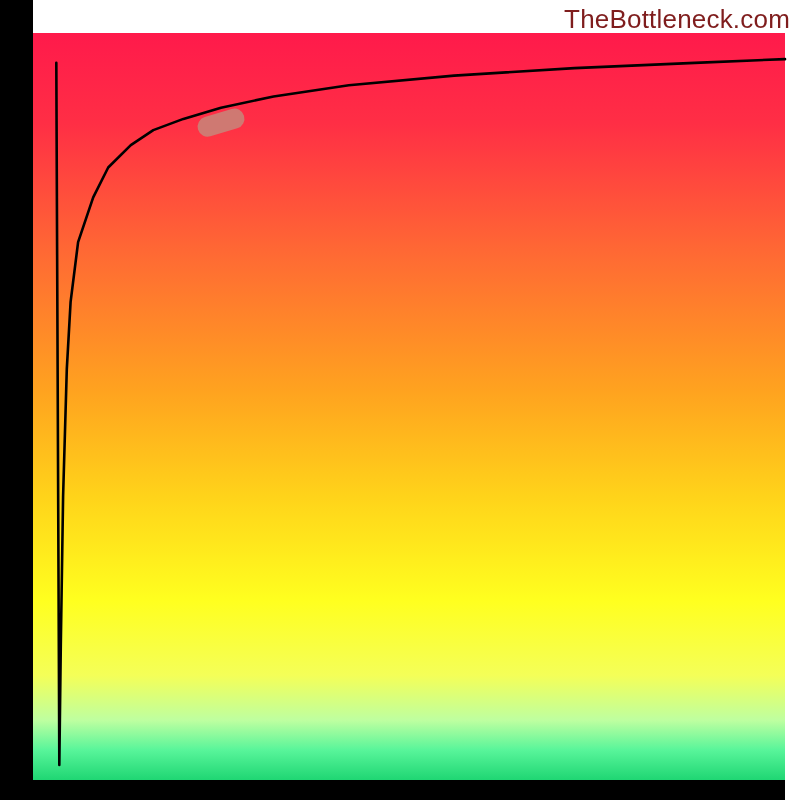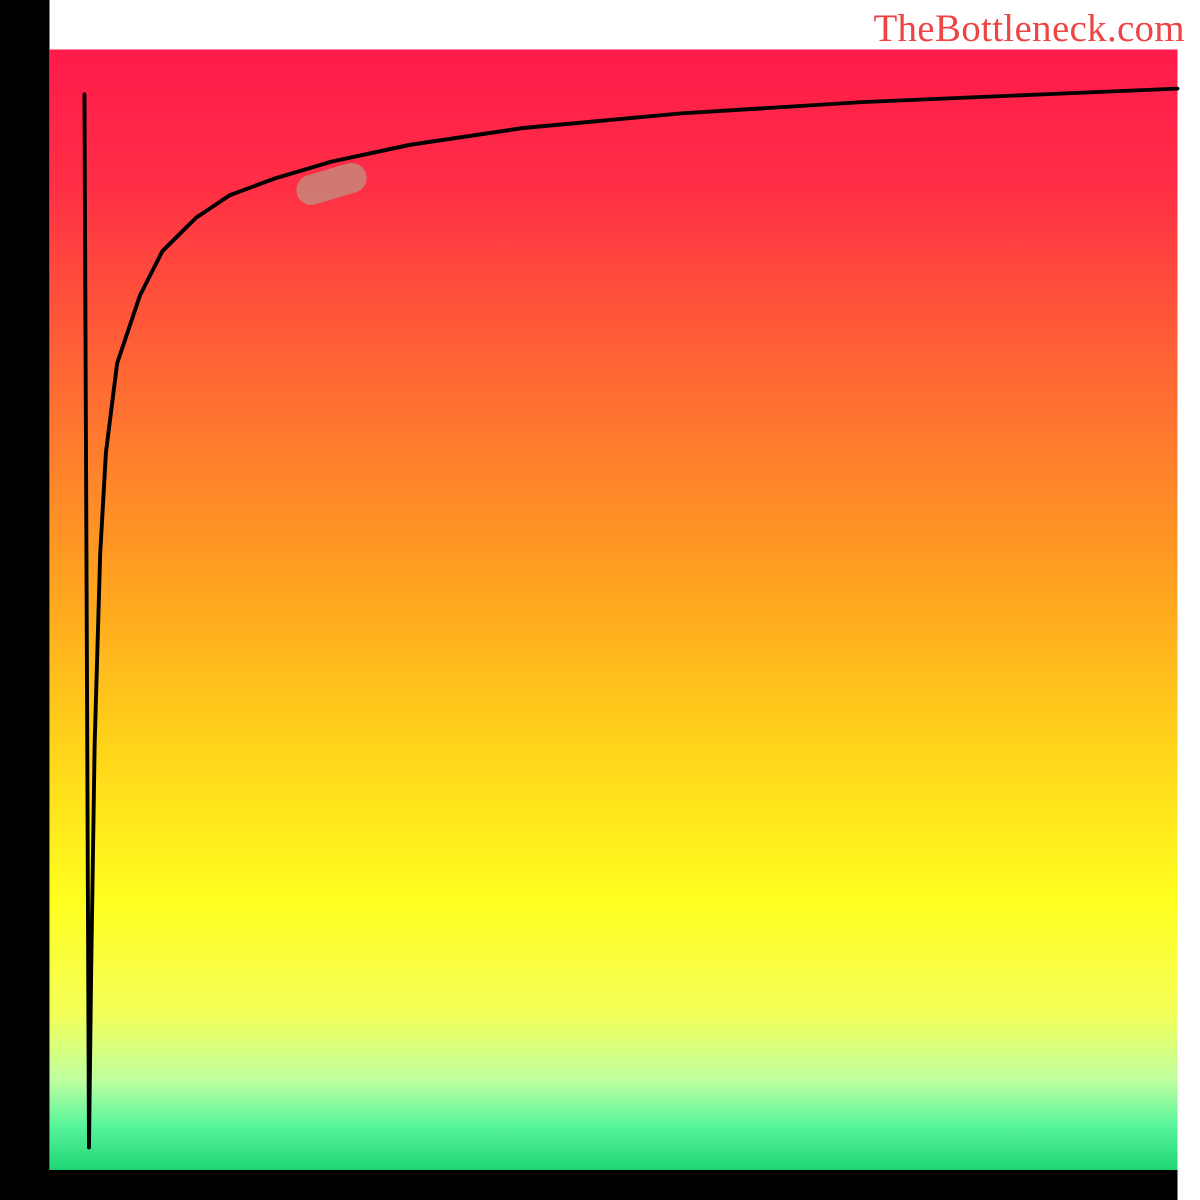--- a/index.html
+++ b/index.html
@@ -14,25 +14,24 @@
   .stage {
     position: relative;
     width: 800px;
     height: 800px;
   }
   .watermark {
     position: absolute;
     top: 4px;
     right: 10px;
     font-size: 26px;
-    color: #ef4444;
+    color: #7f1d1d;
     font-weight: 400;
     z-index: 5;
     letter-spacing: 0.2px;
-    font-family: Liberation Serif, serif;
   }
   svg.chart {
     position: absolute;
     top: 0;
     left: 0;
   }
 </style>
 </head>
 <body>
 

